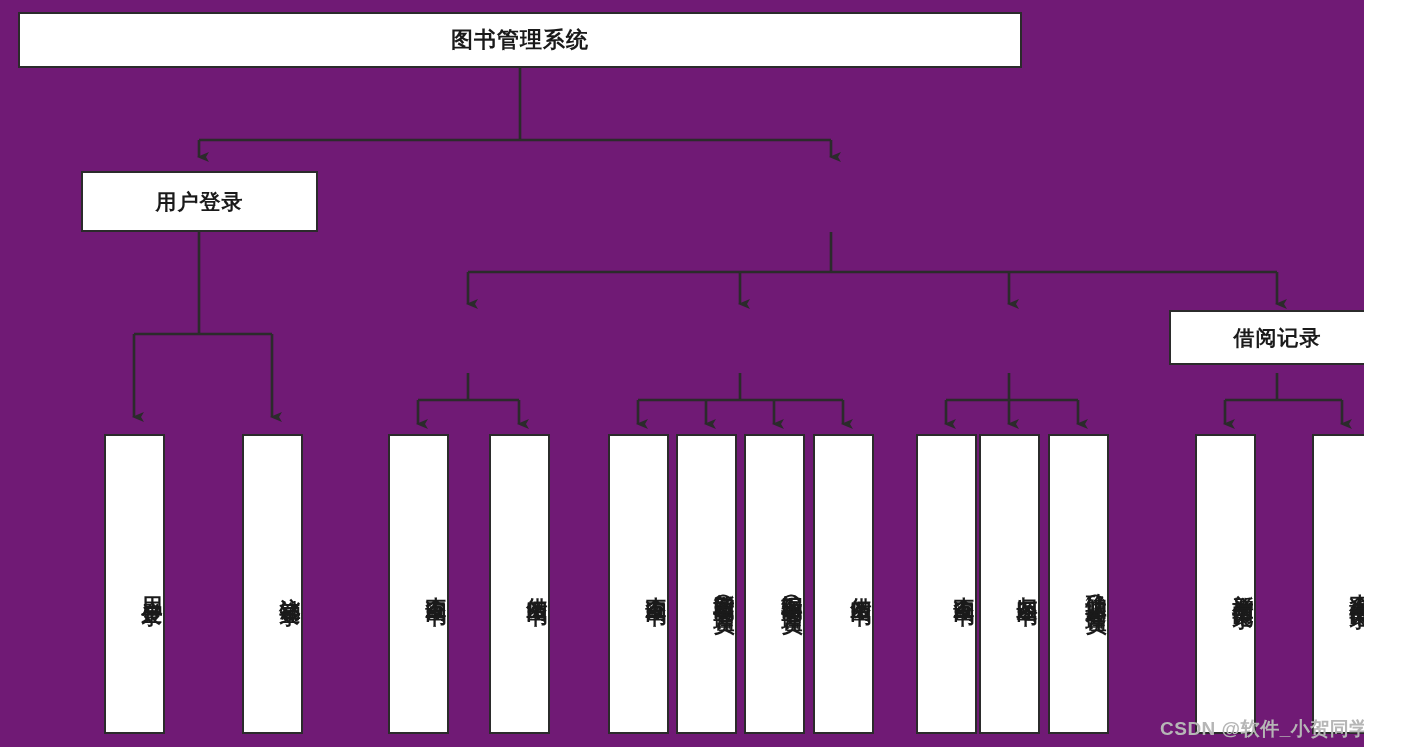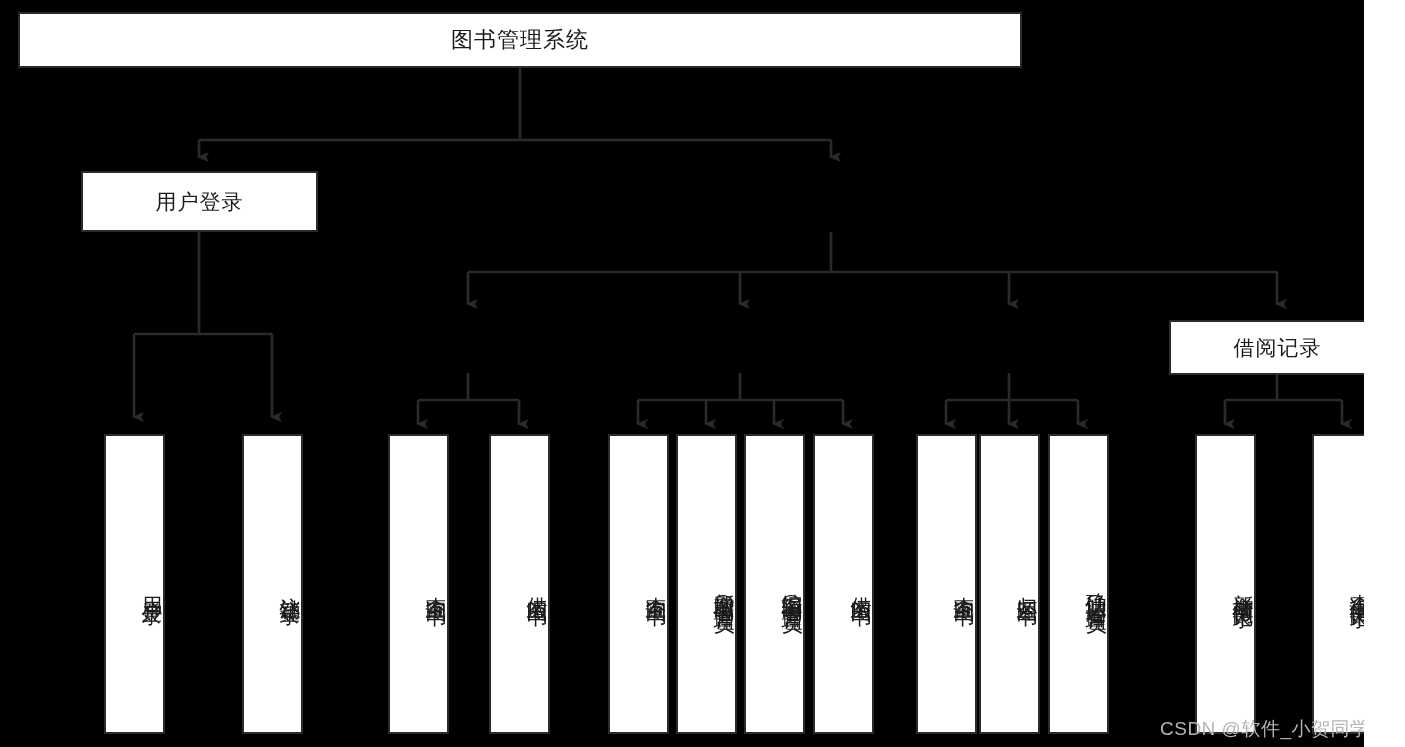--- a/index.html
+++ b/index.html
@@ -4,23 +4,24 @@
 <style>
   html, body {
     margin: 0;
     padding: 0;
     background: #ffffff;
   }
   #canvas {
     position: relative;
     width: 1364px;
     height: 747px;
-    background: #000000;
+    background: #701a75;
     font-family: "Liberation Sans", "DejaVu Sans", sans-serif;
     overflow: hidden;
+    font-weight: bold;
   }
   #wires {
     position: absolute;
     left: 0;
     top: 0;
     width: 1405px;
     height: 747px;
     pointer-events: none;
   }
   .node {
@@ -114,21 +115,21 @@
       <path d="M1225,400 L1342,400"></path>
       <path d="M1225,400 L1225,424" marker-end="url(#arrow)"></path>
       <path d="M1342,400 L1342,424" marker-end="url(#arrow)"></path>
     </g>
   </svg>
 
   <div class="node h root" style="left:18px; top:12px; width:1004px; height:56px;">图书管理系统</div>
 
   <div class="node h" style="left:81px; top:171px; width:237px; height:61px;">用户登录</div>
 
-  <div class="node h" style="left:1169px; top:320px; width:217px; height:55px;">借阅记录</div>
+  <div class="node h" style="left:1169px; top:310px; width:217px; height:55px;">借阅记录</div>
 
   <div class="node v" style="left:104px; top:434px; width:61px; height:300px;">用户登录</div>
   <div class="node v" style="left:242px; top:434px; width:61px; height:300px;">注销登录</div>
 
   <div class="node v" style="left:388px; top:434px; width:61px; height:300px;">查询图书</div>
   <div class="node v" style="left:489px; top:434px; width:61px; height:300px;">借阅图书</div>
 
   <div class="node v" style="left:608px; top:434px; width:61px; height:300px;">查询图书</div>
   <div class="node v pad" style="left:676px; top:434px; width:61px; height:300px;">新增图书（管理员）</div>
   <div class="node v pad" style="left:744px; top:434px; width:61px; height:300px;">编辑图书（管理员）</div>

